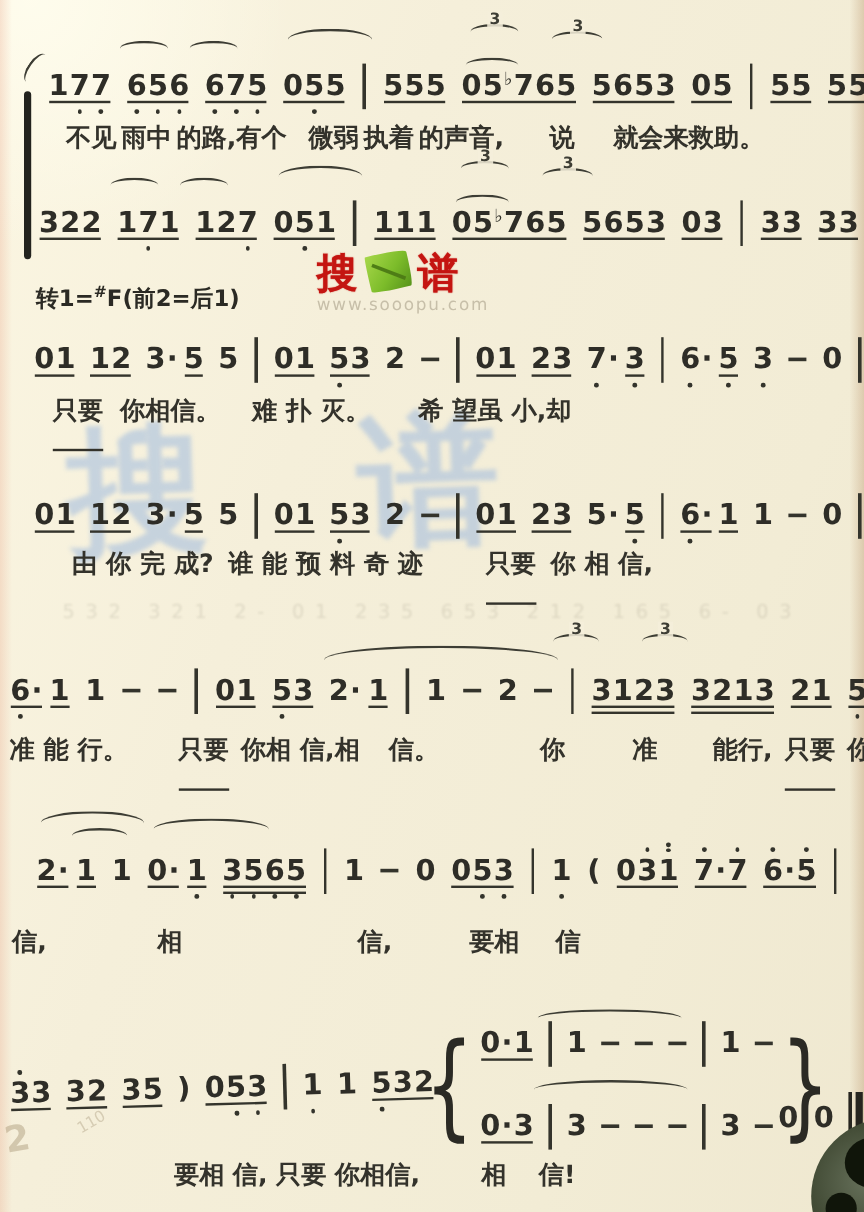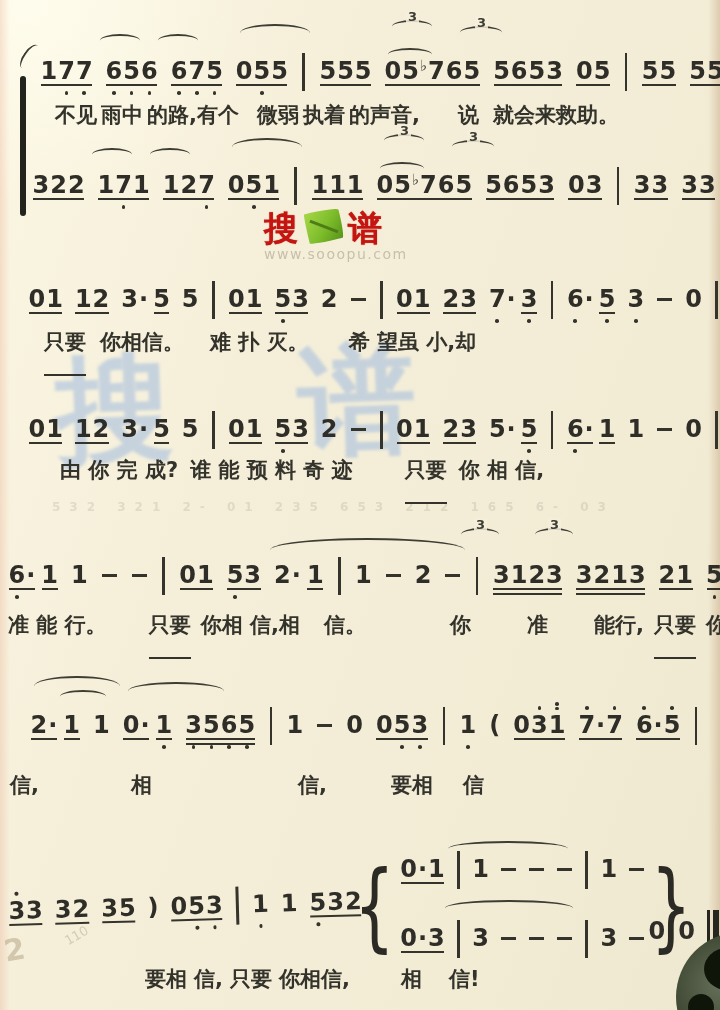--- a/index.html
+++ b/index.html
@@ -48,21 +48,21 @@
   .logo .lc{position:absolute;top:0;font-weight:700;font-size:34px;line-height:36px;color:#c41511;text-shadow:0 0 1px #c41511;}
   .logo .lc.r{left:84px;}
   .leaf{position:absolute;left:42px;top:0;width:36px;height:32px;transform:rotate(-14deg);
     background:linear-gradient(135deg,#a8d84a 0%,#7cbc2a 55%,#55911a 100%);
     border-radius:4% 96% 8% 92% / 92% 12% 88% 8%;}
   .leaf i{position:absolute;left:3px;top:15px;width:30px;height:2.5px;background:#4e7d16;transform:rotate(35deg);display:block;}
   .logo .url{position:absolute;left:0;top:36px;font-size:14px;letter-spacing:1.5px;color:#c7bfa9;font-weight:400;}
 
   .watermark{position:absolute;left:55px;top:345px;font-weight:700;font-size:118px;line-height:1;
     letter-spacing:42px;color:rgba(158,185,222,.55);filter:blur(1.6px);transform:rotate(-2deg);}
-  .bleed{position:absolute;left:52px;top:500px;font-weight:700;font-size:12px;letter-spacing:9px;
+  .bleed{position:absolute;left:52px;top:500px;font-weight:400;font-size:16px;letter-spacing:9px;
     color:rgba(120,114,92,.17);filter:blur(.7px);white-space:nowrap;}
   .pagenum{position:absolute;left:4px;top:932px;font-weight:700;font-size:30px;
     color:rgba(168,150,118,.45);transform:rotate(-10deg);}
   .marginnote{position:absolute;left:64px;top:928px;font-size:13px;color:rgba(168,152,122,.4);transform:rotate(-30deg);}
 
   .bracket{position:absolute;left:20px;top:76px;width:6px;height:140px;background:#23231e;border-radius:3px;}
   .hook{position:absolute;left:16px;top:50px;width:28px;height:12px;border-top:2.5px solid #3d3d34;
     border-radius:50% 50% 0 0;transform:rotate(-55deg);}
 
   
@@ -310,21 +310,21 @@
   <div class="arc" style="left:460px;top:26px;width:42px"></div>
   <div class="tl" style="left:475px;top:16px">3</div>
   <div class="lyr" style="left:55px;top:100px;gap:4px">
       <span class="seg">不见</span>
       <span class="seg">雨中</span>
       <span class="seg">的路,有个</span>
       <span class="seg" style="margin-left: 14px;">微弱</span>
       <span class="seg">执着</span>
       <span class="seg">的声音,</span>
       <span class="seg" style="margin-left: 34px;">说</span>
-      <span class="seg" style="margin-left: 10px;">就会来救助。</span>
+      <span class="seg" style="margin-left: 28px;">就会来救助。</span>
     </div>
 
   <div id="sys2" class="sys" style="left:32px;top:162px;gap:12px">
       <div class="cell">
         <span class="col">
           <span class="oct da"></span>
           <span class="ch">3</span>
           <span class="oct db"></span>
         </span>
         <span class="col">
@@ -517,20 +517,21 @@
     </div>
   <div class="arc" style="left:92px;top:148px;width:40px"></div>
   <div class="arc" style="left:150px;top:148px;width:40px"></div>
   <div class="arc" style="left:232px;top:138px;width:70px;height:16px"></div>
   <div class="arc" style="left:380px;top:162px;width:44px"></div>
   <div class="arc" style="left:384px;top:134px;width:40px"></div>
   <div class="tl" style="left:398px;top:124px">3</div>
   <div class="arc" style="left:452px;top:140px;width:42px"></div>
   <div class="tl" style="left:467px;top:130px">3</div>
 
+  <div class="keychange"><span>转1=</span><sup>#</sup><span>F(前2=后1)</span></div>
   <div class="logo">
     <span class="lc">搜</span>
     <span class="leaf">
         <i></i>
       </span>
     <span class="lc r">谱</span>
     <span class="url">www.sooopu.com</span>
   </div>
 
   <div id="sys3" class="sys" style="left:28px;top:276px;gap:11px">

